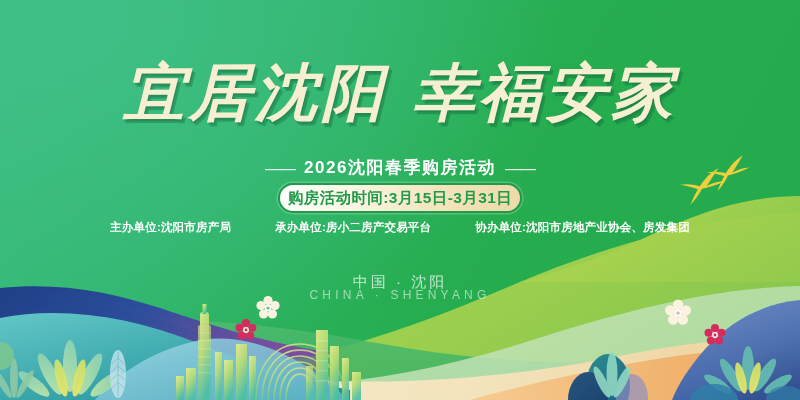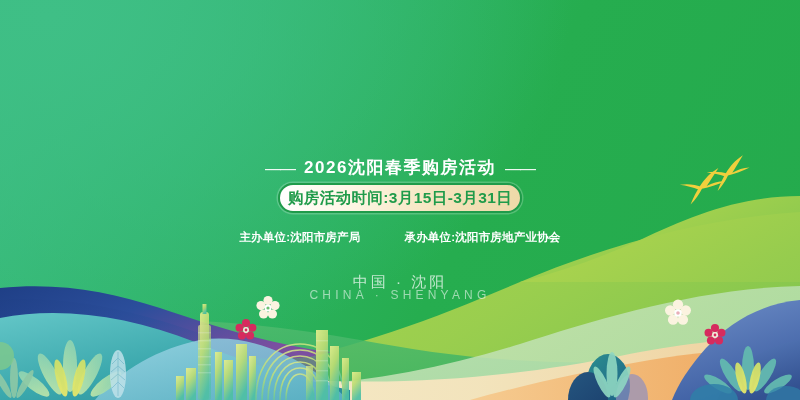--- a/index.html
+++ b/index.html
@@ -71,21 +71,21 @@
     border:2.5px solid #1f9b4a;
     box-shadow:0 0 0 1.5px rgba(255,255,255,.22);
     color:#1f9b4a;
     font-size:15.5px;
     font-weight:bold;
     letter-spacing:.4px;
     white-space:nowrap;
   }
 
   .orgs {
-    position:absolute; top:230px; left:0; width:800px;
+    position:absolute; top:220px; left:0; width:800px;
     display:flex; justify-content:center; align-items:center;
     gap:44px;
     color:#ffffff;
     font-size:11.5px;
     font-weight:bold;
     letter-spacing:.2px;
     white-space:nowrap;
   }
 
   .place {
@@ -391,32 +391,36 @@
           <circle cx="0" cy="0" r="3.2" fill="#f7e9dd"></circle>
           <circle cx="0" cy="0" r="1.5" fill="#d62b5e"></circle>
         </g>
       </g>
 
     </g>
   </svg>
 
   <div class="content">
 
+    <div class="headline">
+      <span>宜居沈阳</span><span class="gap"></span><span>幸福安家</span>
+    </div>
 
     <div class="subtitle">
       <span class="dash">——</span><span>2026沈阳春季购房活动</span><span class="dash">——</span>
     </div>
 
     <div class="badge-wrap">
       <div class="badge">购房活动时间:3月15日-3月31日</div>
     </div>
 
     <div class="orgs">
       <span>主办单位:沈阳市房产局</span>
-      <span>承办单位:沈阳市房地产业协会</span>
+      <span>承办单位:房小二房产交易平台</span>
+      <span>协办单位:沈阳市房地产业协会、房发集团</span>
     </div>
 
     <div class="place">
       <div class="cn">中国 · 沈阳</div>
       <div class="en">CHINA · SHENYANG</div>
     </div>
 
   </div>
 </div>
 

